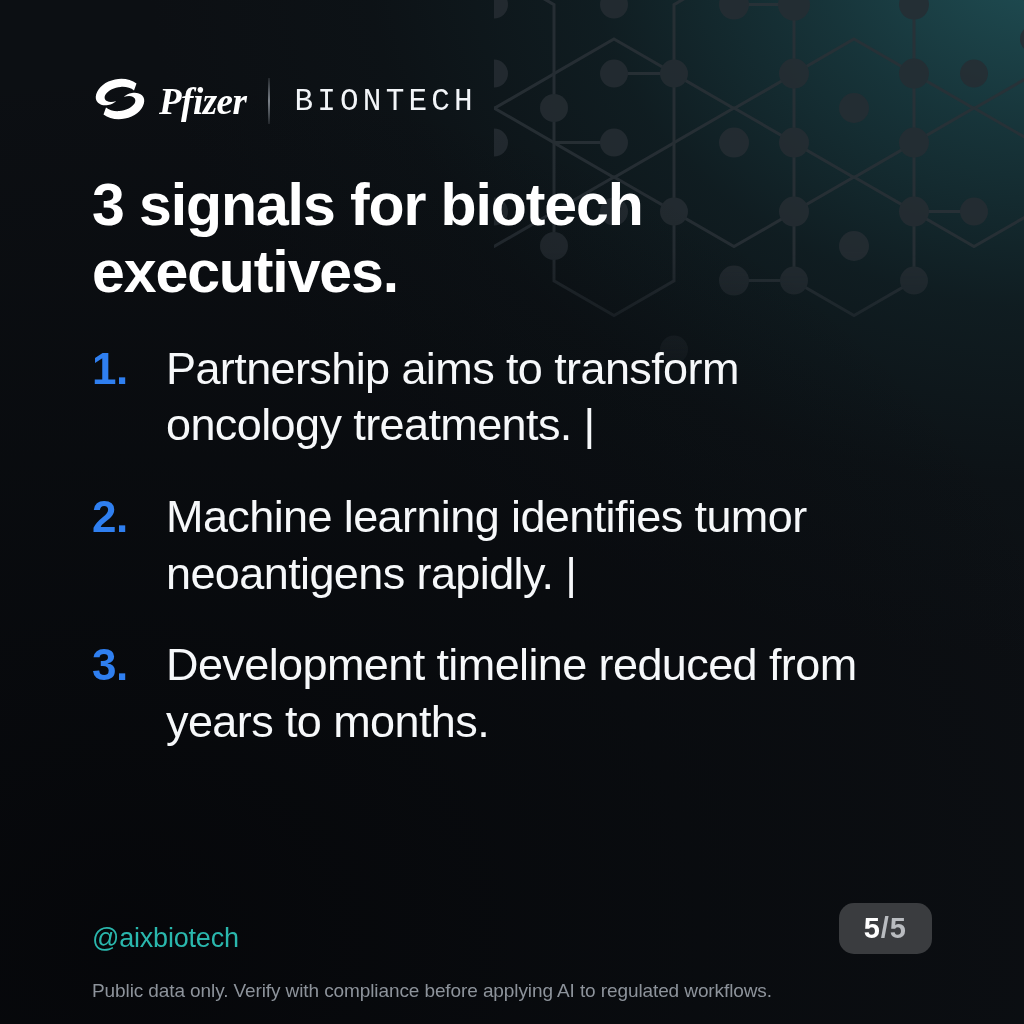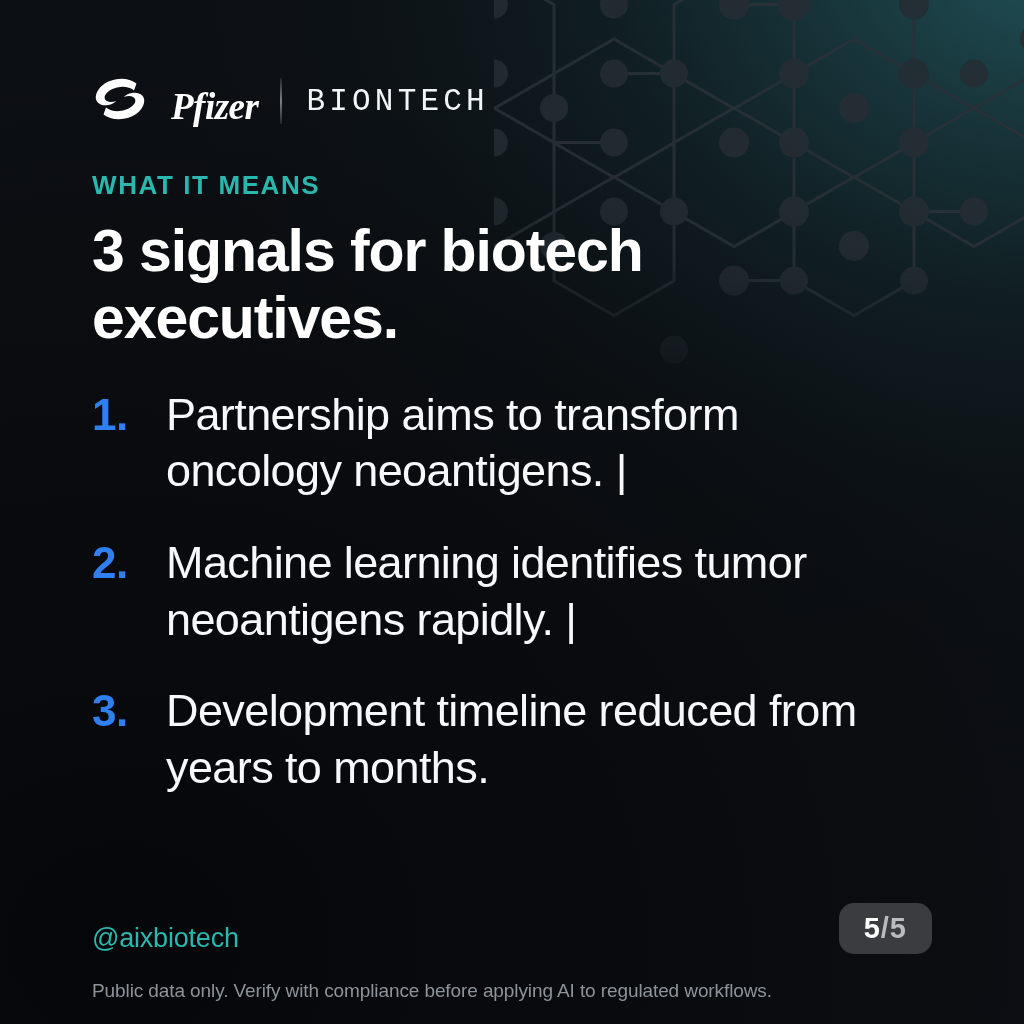--- a/index.html
+++ b/index.html
@@ -75,22 +75,22 @@
 
   
   .logo-row {
     display: flex;
     align-items: center;
     height: 54px;
     margin-bottom: 44px;
   }
   .pfizer-lockup {
     display: flex;
-    align-items: flex-end;
-    gap: 23px;
+    align-items: center;
+    gap: 11px;
   }
   .pfizer-mark { display: block; }
   .pfizer-word {
     color: #ffffff;
     font-family: "Liberation Serif", serif;
     font-weight: 700;
     font-style: italic;
     font-size: 37px;
     letter-spacing: -0.5px;
     line-height: 1;
@@ -304,28 +304,27 @@
             <path d="M44.5 6.5C39 2.2 31 0.8 23 2.4 13.5 4.3 6.5 10 4.2 17.3c-1 3.3-0.4 6.3 1.8 8.4 2.3 2.2 6 3 10.1 2.3 3.4-0.6 6.4-2.1 8.2-4-3.6 1.3-7.1 1.4-9.4 0.1-2.6-1.5-3-4.4-1-7.2 2.6-3.7 8.4-6.6 14.8-7 5.4-0.4 10.2 1 13.3 3.6l2.5-6.9z" fill="#ffffff"></path>
             <path d="M11.5 37.5c5.5 4.3 13.5 5.7 21.5 4.1 9.5-1.9 16.5-7.6 18.8-14.9 1-3.3 0.4-6.3-1.8-8.4-2.3-2.2-6-3-10.1-2.3-3.4 0.6-6.4 2.1-8.2 4 3.6-1.3 7.1-1.4 9.4-0.1 2.6 1.5 3 4.4 1 7.2-2.6 3.7-8.4 6.6-14.8 7-5.4 0.4-10.2-1-13.3-3.6l-2.5 6.9z" fill="#ffffff"></path>
           </svg>
         </span>
         <span class="pfizer-word">Pfizer</span>
       </div>
       <span class="logo-divider"></span>
       <span class="biontech-word">BIONTECH</span>
     </div>
 
-    <div class="eyebrow">WHAT IT MEANS</div>
 
     <h1 class="headline">3 signals for biotech executives.</h1>
 
     <ol class="list">
       <li class="list-item">
         <span class="list-num">1.</span>
-        <span class="list-text">Partnership aims to transform oncology neoantigens. |</span>
+        <span class="list-text">Partnership aims to transform oncology treatments. |</span>
       </li>
       <li class="list-item">
         <span class="list-num">2.</span>
         <span class="list-text">Machine learning identifies tumor neoantigens rapidly. |</span>
       </li>
       <li class="list-item">
         <span class="list-num">3.</span>
         <span class="list-text">Development timeline reduced from years to months.</span>
       </li>
     </ol>

